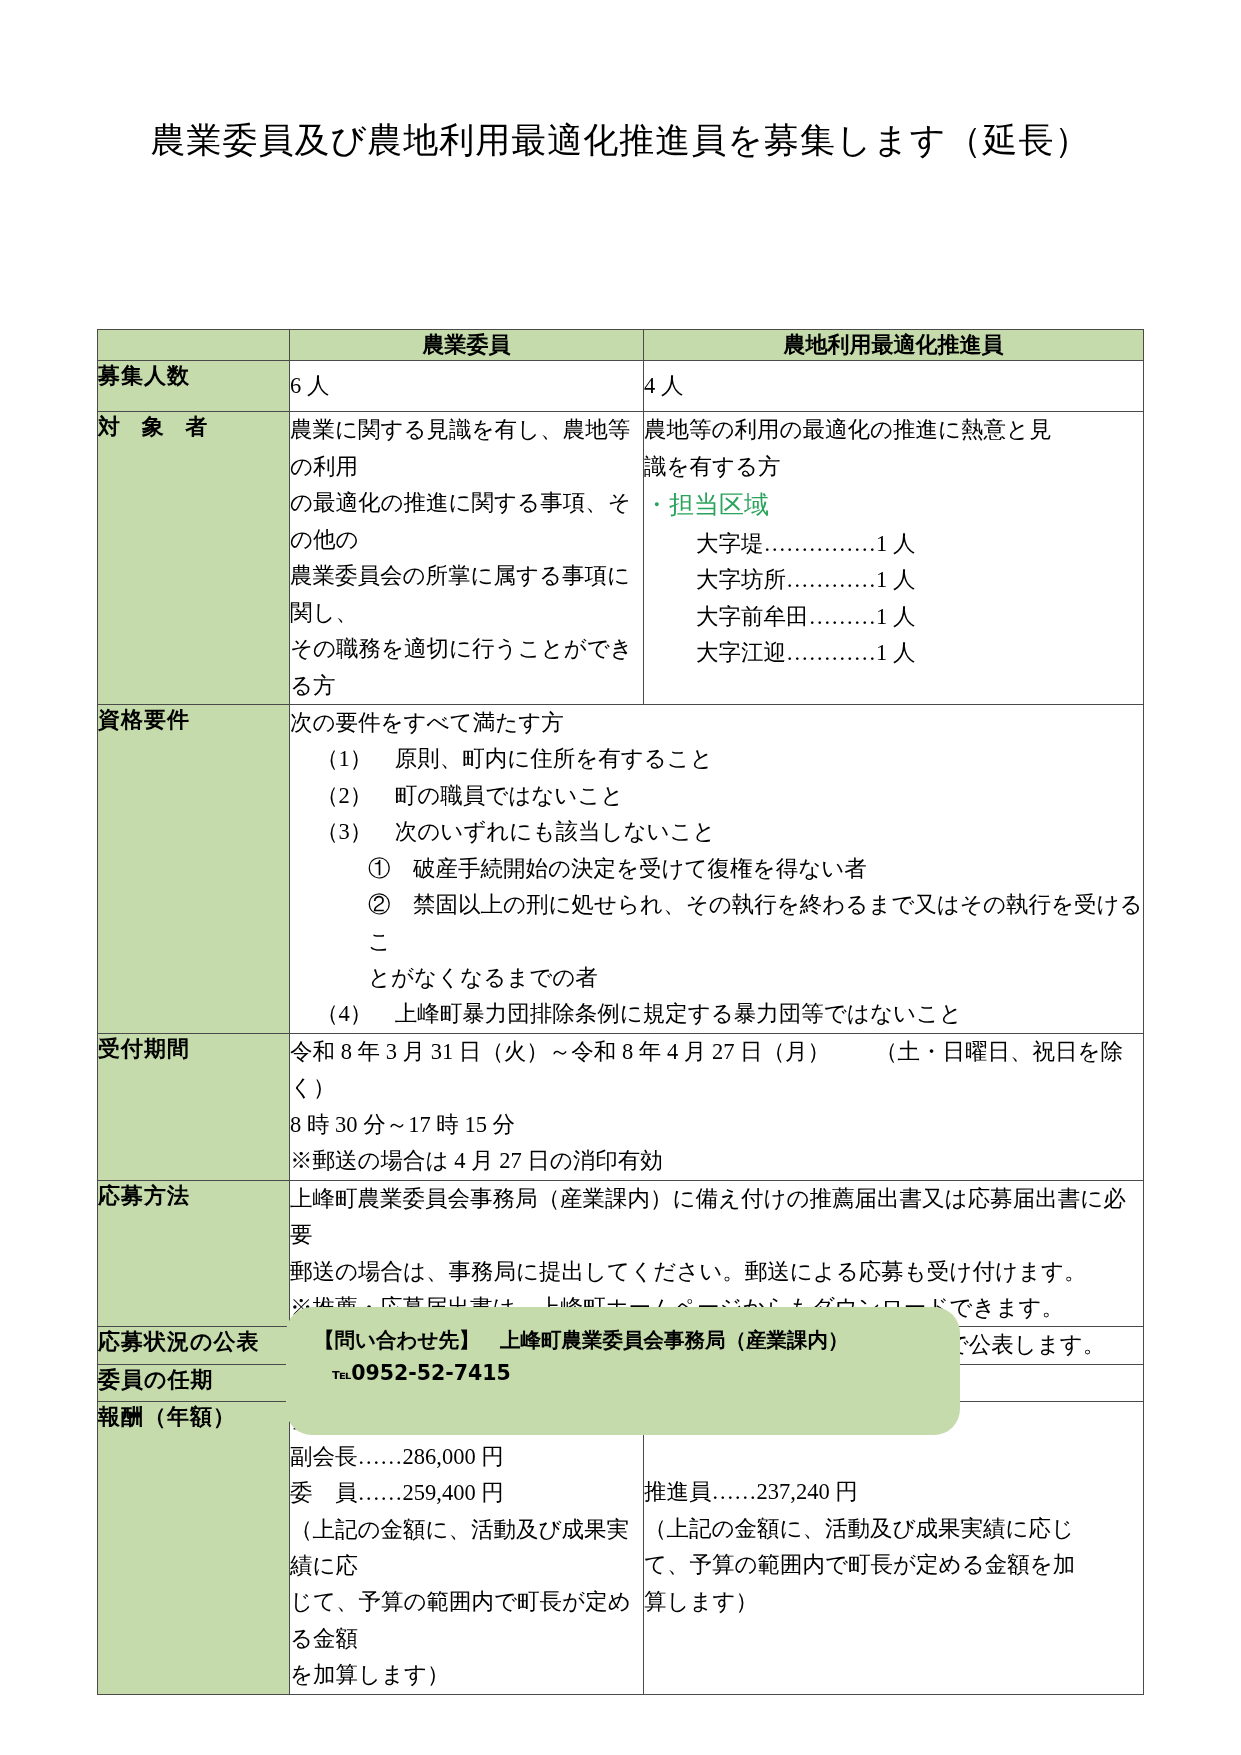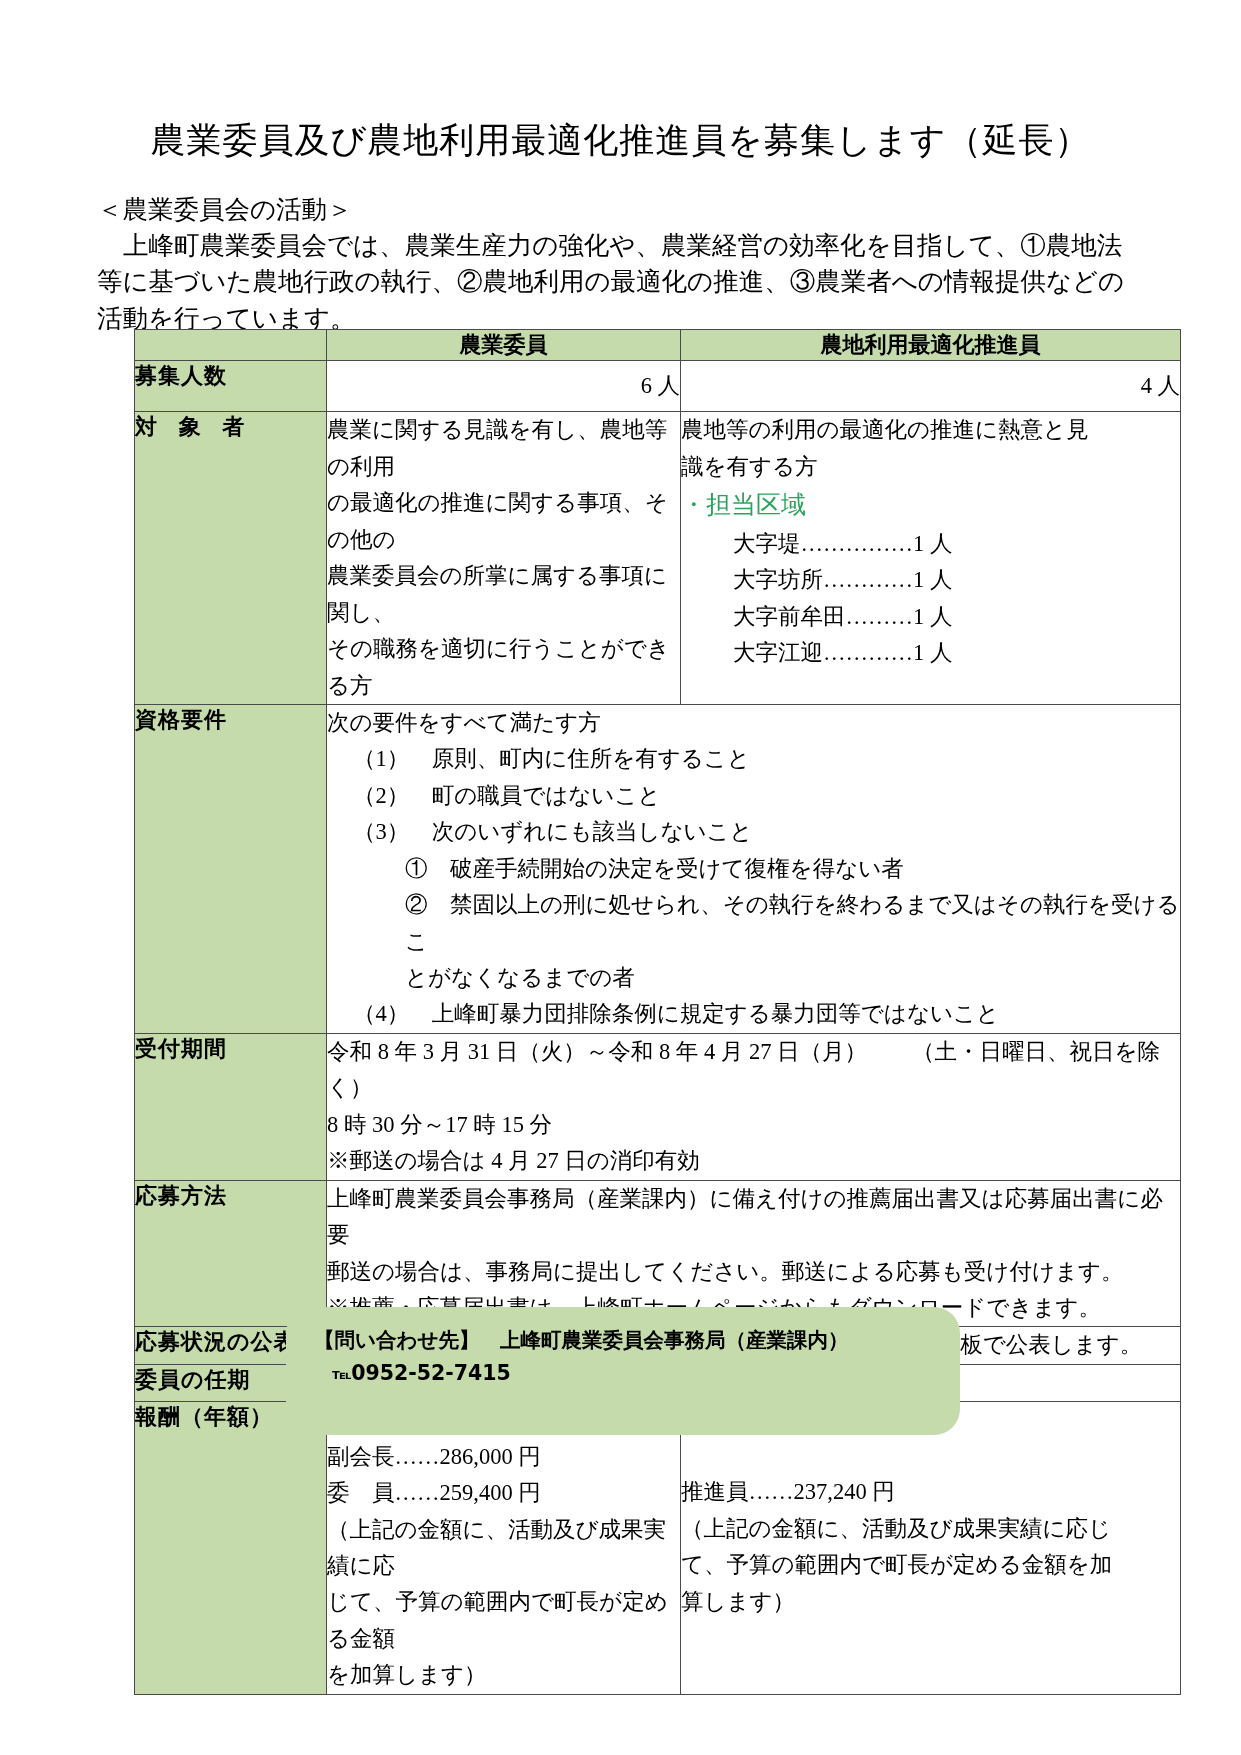--- a/index.html
+++ b/index.html
@@ -46,21 +46,20 @@
   }
   .intro .heading { display:block; }
   .intro .body { display:block; text-indent: 26px; }
 
   
   .tbl-wrap {
     position: absolute;
     top: 329px;
     left: 97px;
     width: 1046px;
-    margin-left: 37px;
   }
   table.main {
     border-collapse: collapse;
     width: 1046px;
     table-layout: fixed;
   }
   table.main td {
     border: 1px solid #4a4a4a;
     vertical-align: top;
     padding: 0;
@@ -91,21 +90,21 @@
     padding: 7px 4px;
   }
   td.blankhead { background:#c5dbab; }
 
   td.cell {
     font-size: 22.5px;
     line-height: 1.62;
     padding: 5px 9px 7px 9px;
   }
   td.cell.center {
-    text-align: right;
+    text-align: left;
     vertical-align: middle;
     padding-top: 7px;
     padding-bottom: 7px;
   }
   .ln { display:block; white-space: pre-wrap; }
   .ln.ind1 { padding-left: 26px; }
   .ln.ind2 { padding-left: 52px; }
   .ln.ind3 { padding-left: 78px; }
   .ln.green { color: #2aa35c; font-family: "DejaVu Sans","Liberation Sans",sans-serif; font-size:25px; }
 
@@ -130,24 +129,20 @@
   .contact .c-ln.l3 { padding-left: 18px; }
   .small-tel { font-size: 15px; vertical-align: 1px; }
 </style>
 </head>
 <body>
 
 <div class="page">
 
   <div class="doc-title">農業委員及び農地利用最適化推進員を募集します（延長）</div>
 
-  <div class="intro">
-    <span class="heading">＜農業委員会の活動＞</span>
-    <span class="body">上峰町農業委員会では、農業生産力の強化や、農業経営の効率化を目指して、①農地法等に基づいた農地行政の執行、②農地利用の最適化の推進、③農業者への情報提供などの活動を行っています。</span>
-  </div>
 
   <div class="tbl-wrap">
     <table class="main">
       <colgroup>
         <col class="col-label">
           <col class="col-a">
           <col class="col-b">
       </colgroup>
       <tbody>
 

